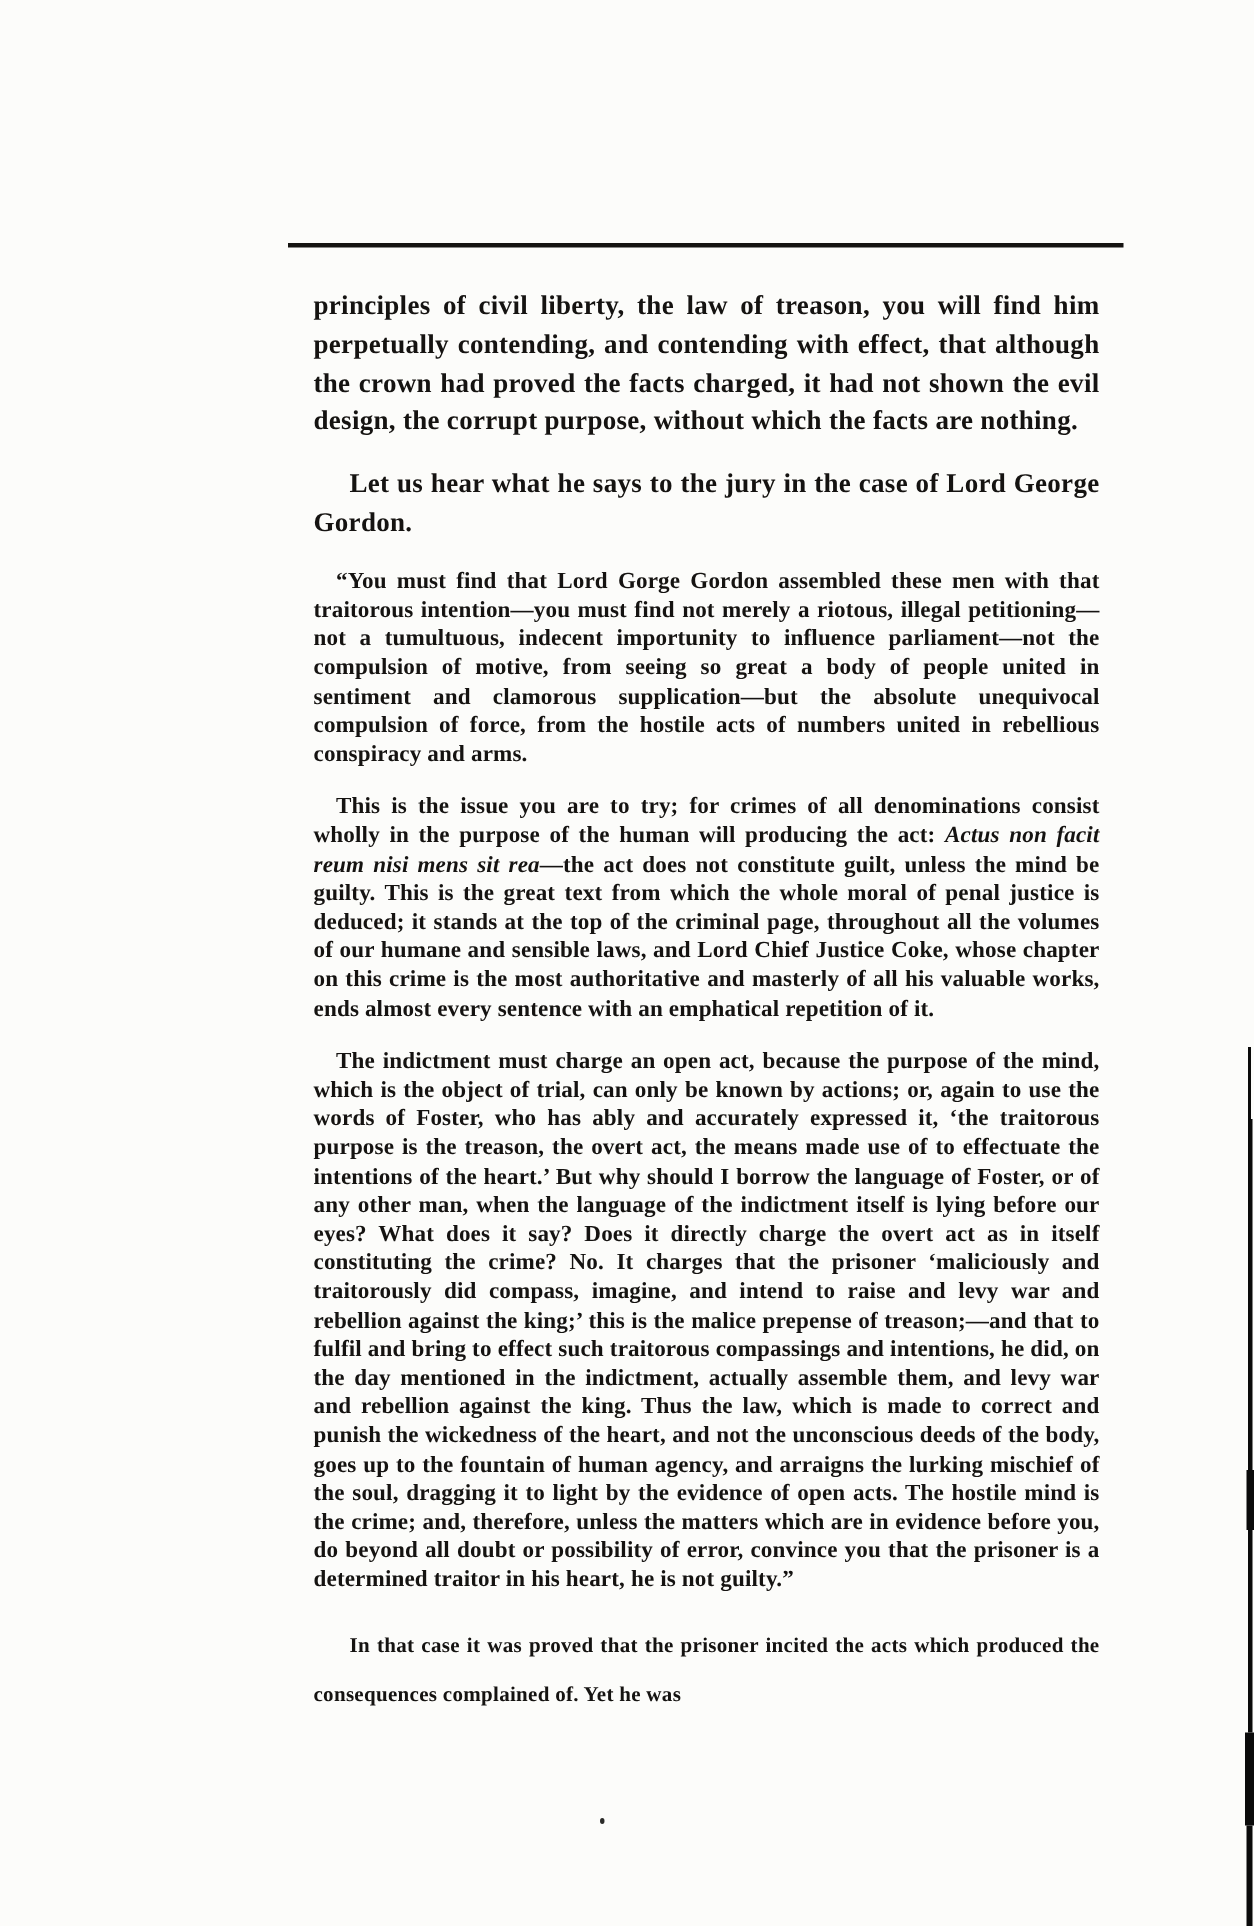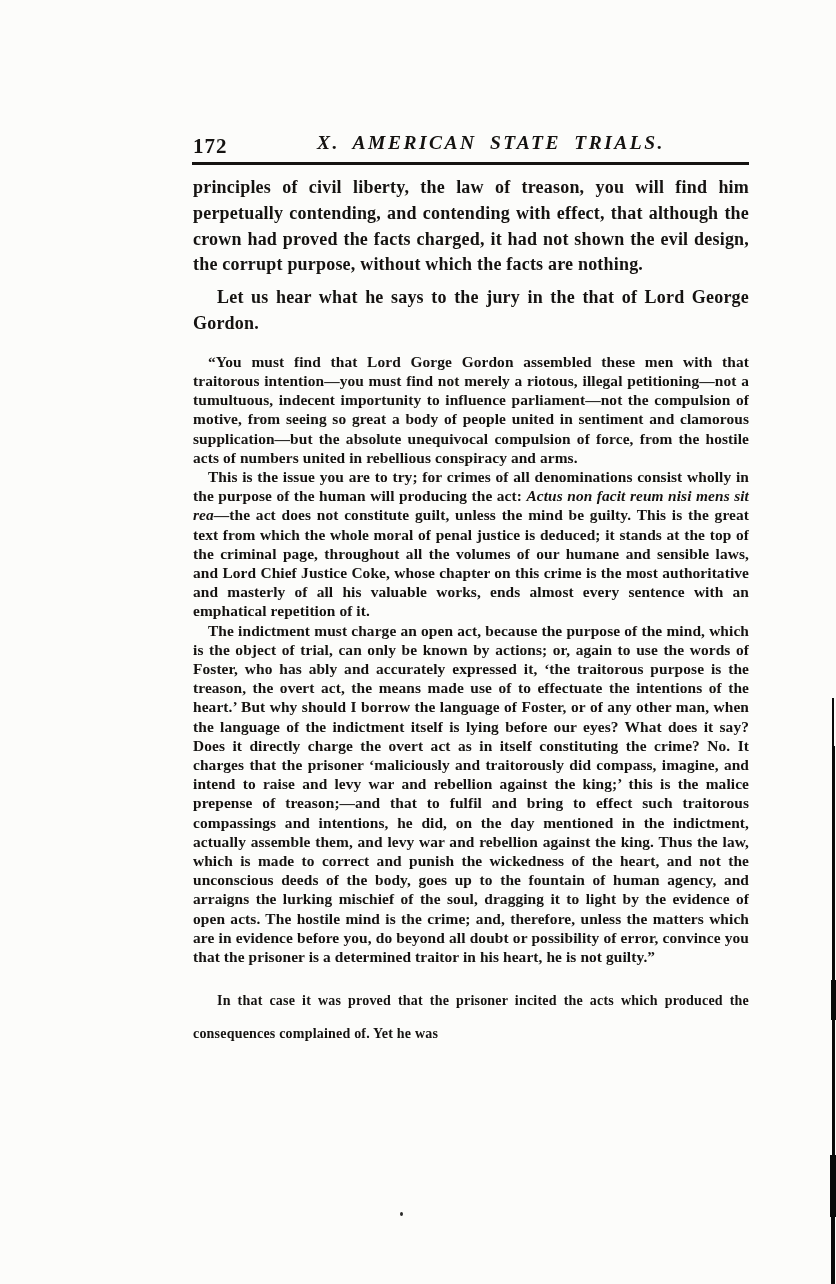--- a/index.html
+++ b/index.html
@@ -32,21 +32,21 @@
     word-spacing:6px;
   }
   .header-rule{
     position:absolute;top:162px;left:192px;width:557px;height:3px;
     background:var(--ink);border:none;margin:0;
   }
   .page-body{
     position:absolute;top:175px;left:193px;width:556px;
     text-align:justify;
   }
-  p{margin:0;}
+  p{margin:16px;}
   .body-para{
     font-size:18px;font-weight:700;
     line-height:25.8px;
     letter-spacing:0.2px;
   }
   .indent{text-indent:24px;}
   .intro{margin-top:7px;}
   .block-quote{
     margin-top:15px;
     font-size:15.4px;font-weight:700;
@@ -71,32 +71,28 @@
   .speck{
     position:absolute;left:400px;top:1212px;width:3px;height:4px;
     background:#2a2a28;border-radius:50%;
   }
 </style>
 </head>
 <body>
 
 <div class="page">
 
-  <header class="page-header">
-    <span class="page-number">172</span>
-    <span class="running-title">X.   AMERICAN STATE TRIALS.</span>
-  </header>
 
   <hr class="header-rule">
 
   <main class="page-body">
 
     <p class="body-para">principles of civil liberty, the law of treason, you will find him perpetually contending, and contending with effect, that although the crown had proved the facts charged, it had not shown the evil design, the corrupt purpose, without which the facts are nothing.</p>
 
-    <p class="body-para indent intro">Let us hear what he says to the jury in the that of Lord George Gordon.</p>
+    <p class="body-para indent intro">Let us hear what he says to the jury in the case of Lord George Gordon.</p>
 
     <div class="block-quote">
       <p class="quote-para">“You must find that Lord Gorge Gordon assembled these men with that traitorous intention—you must find not merely a riotous, illegal petitioning—not a tumultuous, indecent importunity to influence parliament—not the compulsion of motive, from seeing so great a body of people united in sentiment and clamorous supplication—but the absolute unequivocal compulsion of force, from the hostile acts of numbers united in rebellious conspiracy and arms.</p>
       <p class="quote-para"><span>This is the issue you are to try; for crimes of all denominations consist wholly in the purpose of the human will producing the act: </span><em class="latin">Actus non facit reum nisi mens sit rea</em><span>—the act does not constitute guilt, unless the mind be guilty.  This is the great text from which the whole moral of penal justice is deduced; it stands at the top of the criminal page, throughout all the volumes of our humane and sensible laws, and Lord Chief Justice Coke, whose chapter on this crime is the most authoritative and masterly of all his valuable works, ends almost every sentence with an emphatical repetition of it.</span></p>
       <p class="quote-para">The indictment must charge an open act, because the purpose of the mind, which is the object of trial, can only be known by actions; or, again to use the words of Foster, who has ably and accurately expressed it, ‘the traitorous purpose is the treason, the overt act, the means made use of to effectuate the intentions of the heart.’ But why should I borrow the language of Foster, or of any other man, when the language of the indictment itself is lying before our eyes?  What does it say?  Does it directly charge the overt act as in itself constituting the crime?  No.  It charges that the prisoner ‘maliciously and traitorously did compass, imagine, and intend to raise and levy war and rebellion against the king;’ this is the malice prepense of treason;—and that to fulfil and bring to effect such traitorous compassings and intentions, he did, on the day mentioned in the indictment, actually assemble them, and levy war and rebellion against the king.  Thus the law, which is made to correct and punish the wickedness of the heart, and not the unconscious deeds of the body, goes up to the fountain of human agency, and arraigns the lurking mischief of the soul, dragging it to light by the evidence of open acts.  The hostile mind is the crime; and, therefore, unless the matters which are in evidence before you, do beyond all doubt or possibility of error, convince you that the prisoner is a determined traitor in his heart, he is not guilty.”</p>
     </div>
 
     <p class="closing-para indent">In that case it was proved that the prisoner incited the acts which produced the consequences complained of.  Yet he was</p>
 
   </main>

